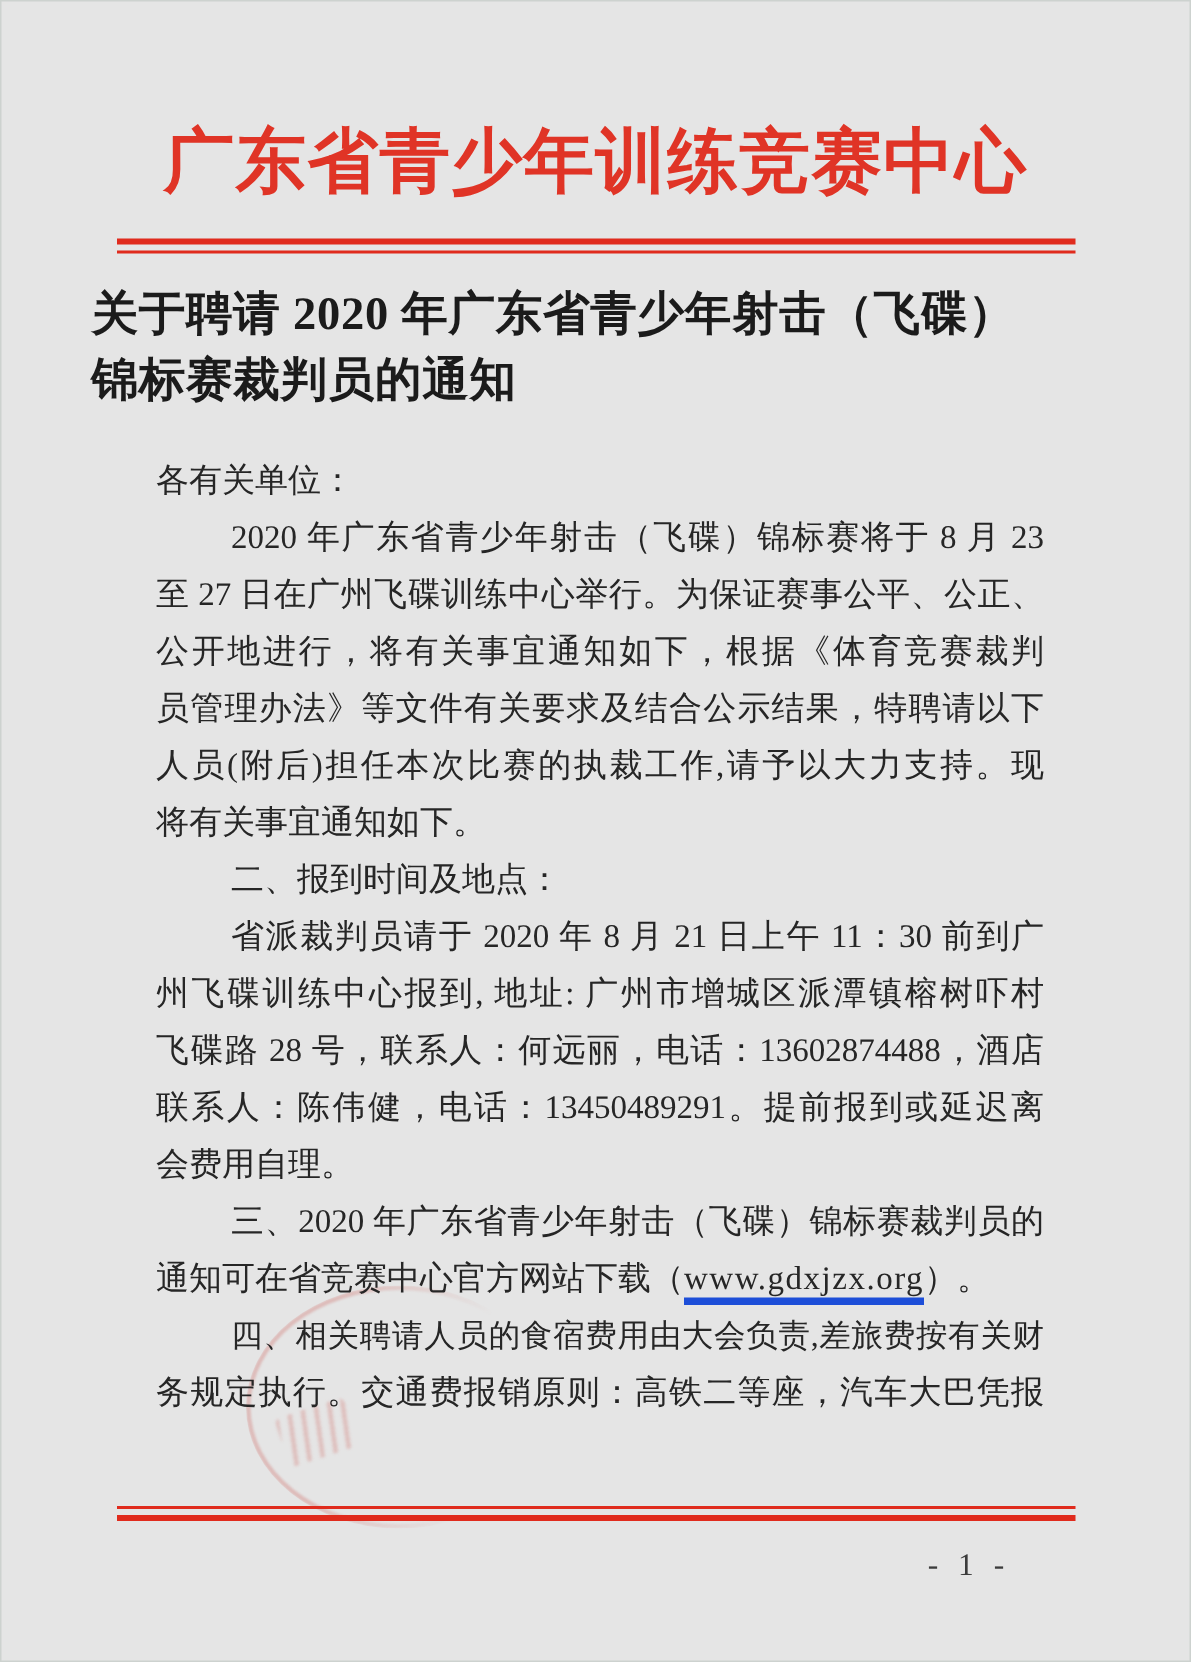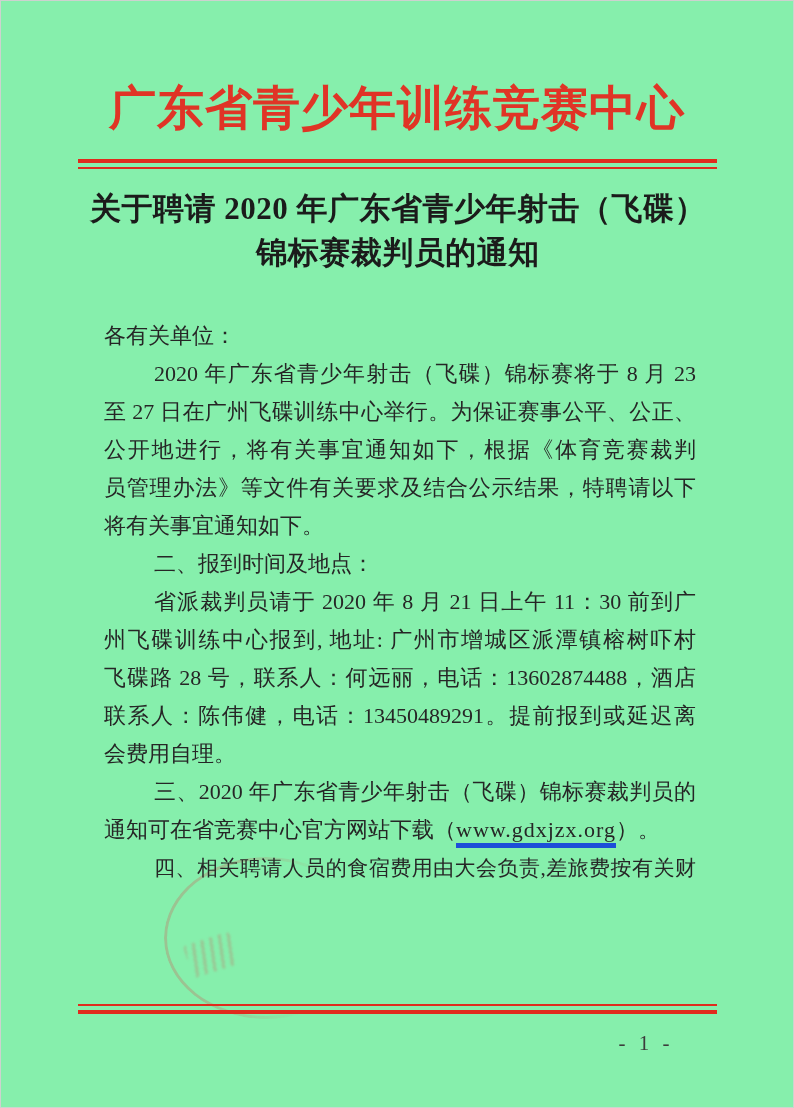--- a/index.html
+++ b/index.html
@@ -1,19 +1,19 @@
 <!DOCTYPE html>
 <html><head>
 <meta charset="utf-8">
 <style>
   html,body { margin:0; padding:0; background:#ffffff; }
   .page {
     position:relative;
     width:794px; height:1108px;
-    background:#86efac;
+    background:#e5e5e5;
     border:1px solid #cdd2cf;
     box-sizing:border-box;
     font-family:"Liberation Serif","DejaVu Serif",serif;
     overflow:hidden;
   }
   .org-title {
     position:absolute; top:76px; left:0; width:100%;
     text-align:center;
     font-size:47px; font-weight:700;
     color:#e03426;
@@ -21,30 +21,29 @@
     line-height:62px;
     white-space:nowrap;
   }
   .rule { position:absolute; left:77px; width:639px; background:#e02b1d; }
   .rule.h-thick { top:158px; height:4px; }
   .rule.h-thin  { top:166px; height:2px; }
   .rule.f-thin  { top:1003px; height:2px; }
   .rule.f-thick { top:1009px; height:4px; }
   .doc-title {
     position:absolute; left:60px; width:674px;
-    text-align:center;
     font-size:31px; font-weight:700;
     color:#1b1b1b;
     letter-spacing:0.5px;
     white-space:nowrap;
   }
   .doc-title.l1 { top:187px; }
   .doc-title.l2 { top:231px; }
   .body-block {
-    position:absolute; left:103px; top:316px; width:592px;
+    position:absolute; left:103px; top:300px; width:592px;
     font-size:22px; color:#262626;
   }
   .line {
     height:38px; line-height:38px;
     overflow:hidden;
     white-space:nowrap;
   }
   .line.j {
     white-space:normal;
     text-align:justify;
@@ -101,34 +100,36 @@
     <div class="stamp-marks"></div>
   </div>
 
   <div class="body-block">
     <div class="line">各有关单位：</div>
 
     <div class="line j indent">2020 年广东省青少年射击（飞碟）锦标赛将于 8 月 23</div>
     <div class="line j">至 27 日在广州飞碟训练中心举行。为保证赛事公平、公正、</div>
     <div class="line j">公开地进行，将有关事宜通知如下，根据《体育竞赛裁判</div>
     <div class="line j">员管理办法》等文件有关要求及结合公示结果，特聘请以下</div>
+    <div class="line j">人员(附后)担任本次比赛的执裁工作,请予以大力支持。现</div>
     <div class="line">将有关事宜通知如下。</div>
 
 
     <div class="line indent">二、报到时间及地点：</div>
     <div class="line j indent">省派裁判员请于 2020 年 8 月 21 日上午 11：30 前到广</div>
     <div class="line j">州飞碟训练中心报到, 地址: 广州市增城区派潭镇榕树吓村</div>
     <div class="line j">飞碟路 28 号，联系人：何远丽，电话：13602874488，酒店</div>
     <div class="line j">联系人：陈伟健，电话：13450489291。提前报到或延迟离</div>
     <div class="line">会费用自理。</div>
 
     <div class="line j indent">三、2020 年广东省青少年射击（飞碟）锦标赛裁判员的</div>
     <div class="line"><span>通知可在省竞赛中心官方网站下载（</span><span class="url">www.gdxjzx.org</span><span>）。</span></div>
 
     <div class="line j indent tight">四、相关聘请人员的食宿费用由大会负责,差旅费按有关财</div>
+    <div class="line j">务规定执行。交通费报销原则：高铁二等座，汽车大巴凭报</div>
   </div>
 
   <div class="rule f-thin"></div>
   <div class="rule f-thick"></div>
 
   <div class="page-num">- 1 -</div>
 
 </div>
 
 </body></html>

